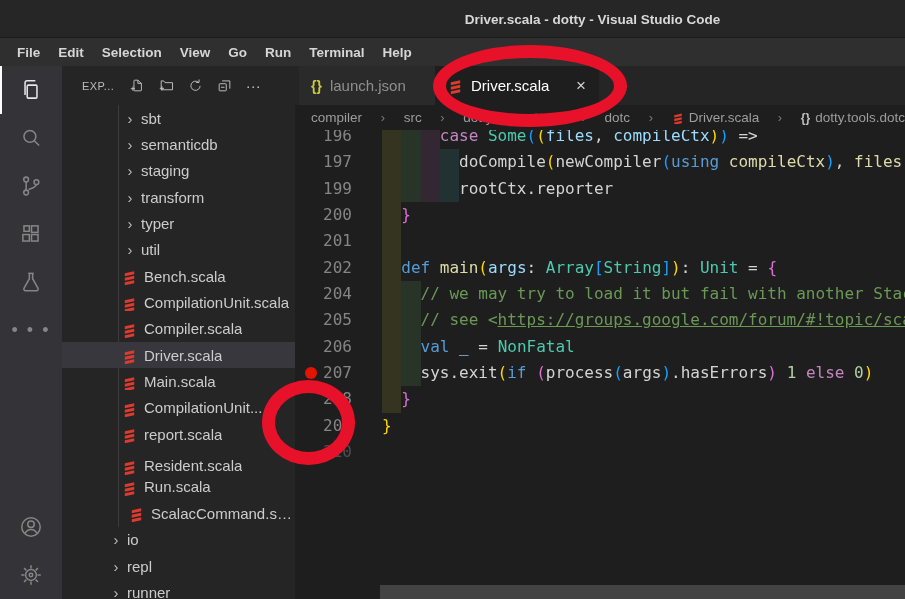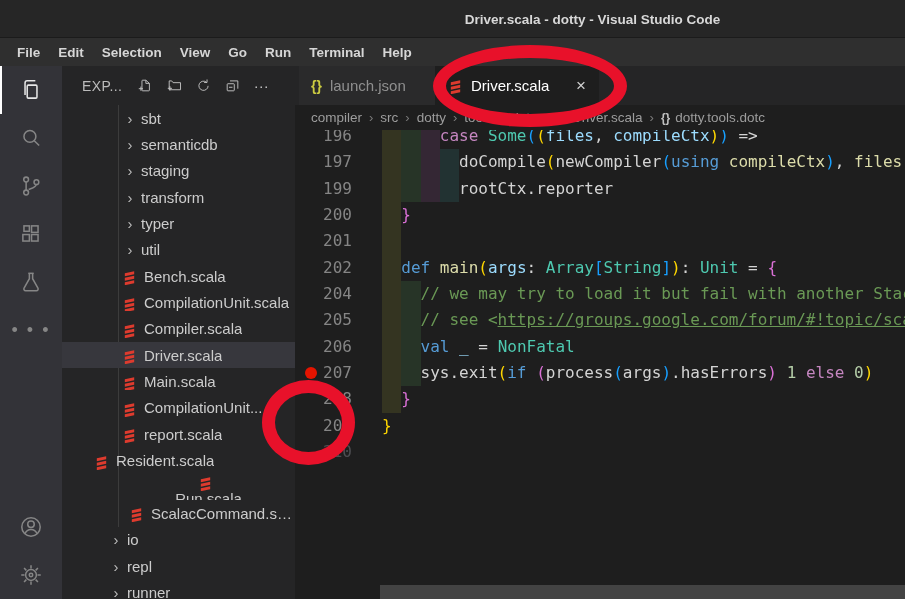--- a/index.html
+++ b/index.html
@@ -25,42 +25,42 @@
   .activitybar { width:62px; background:#333338; display:flex; flex-direction:column; justify-content:space-between; }
   .ab-group { display:flex; flex-direction:column; }
   .ab-item { position:relative; height:48px; display:flex; align-items:center; justify-content:center; color:#868686; }
   .ab-item.active { color:#e7e7e7; }
   .ab-item.active::before { content:""; position:absolute; left:0; top:0; bottom:0; width:2px; background:#ffffff; }
   .ab-item svg { width:26px; height:26px; stroke:currentColor; fill:none; stroke-width:1.4; }
   .ab-item .dots { font-size:18px; letter-spacing:2px; color:#868686; }
   
   .sidebar { position:relative; width:233px; background:#252526; overflow:hidden; }
   .sb-header { height:39px; display:flex; align-items:center; padding:0 10px 0 20px; }
-  .sb-title { font-size:14px; color:#bbbbbb; letter-spacing:.4px; margin-right:10px; }
+  .sb-title { font-size:11px; color:#bbbbbb; letter-spacing:.4px; margin-right:10px; }
   .sb-actions { display:flex; align-items:center; gap:7px; margin-left:2px; }
   .sb-action { width:22px; height:22px; display:flex; align-items:center; justify-content:center; color:#c5c5c5; border-radius:4px; }
   .sb-action svg { width:17px; height:17px; stroke:currentColor; fill:none; stroke-width:1.3; }
   .sb-action .txt { font-size:15px; color:#c5c5c5; }
   .tree { position:relative; }
   .tree-guide { position:absolute; left:56px; top:0; width:1px; background:#3c3c3c; }
   .tree-row { position:relative; height:26.35px; display:flex; align-items:center; font-size:15px; color:#cccccc; white-space:nowrap; }
   .tree-row.selected { background:#37373d; }
   .tree-chevron { width:16px; text-align:center; color:#bdbdbd; font-size:15px; margin-right:3px; flex:0 0 auto; }
   .tree-ficon { width:15px; height:16px; margin-right:7px; flex:0 0 auto; }
   .tree-label { overflow:hidden; text-overflow:ellipsis; }
   
   .editor { position:relative; flex:1; background:#1e1e1e; overflow:hidden; }
   .tabbar { height:39px; background:#252526; display:flex; align-items:stretch; }
   .tab { display:flex; align-items:center; padding:0 12px; gap:8px; font-size:15px; border-right:1px solid #1e1e1e; }
   .tab.inactive { background:#2a2a2b; color:#8f8f8f; width:137px; }
   .tab.active { background:#1e1e1e; color:#ffffff; width:163px; }
   .tab .json-ic { color:#cbcb41; font-weight:bold; font-size:14px; }
   .tab .close { margin-left:auto; color:#d0d0d0; font-size:17px; }
   .scala-ic { width:15px; height:17px; flex:0 0 auto; }
-  .breadcrumb { position:relative; z-index:2; height:25px; background:#1e1e1e; display:flex; align-items:center; padding-left:16px; font-size:13.5px; color:#9d9d9d; white-space:nowrap; }
+  .breadcrumb { position:relative; z-index:2; height:25px; background:#1e1e1e; display:flex; align-items:center; padding-left:16px; font-size:13.5px; color:#9d9d9d; white-space:nowrap;justify-content:space-between; }
   .bc-sep { margin:0 7px; color:#7a7a7a; font-size:13px; }
   .bc-item { display:flex; align-items:center; gap:5px; }
   .bc-item .scala-ic { width:12px; height:14px; }
   .bc-sym { color:#c0c0c0; font-weight:bold; font-size:12px; }
   
   .code { position:relative; z-index:1; margin-top:-7px; font-family:"DejaVu Sans Mono","Liberation Mono",monospace; font-size:16px; }
   .code-line { position:relative; height:26.35px; line-height:26.35px; white-space:pre; }
   .ln { display:inline-block; width:57px; text-align:right; color:#858585; margin-right:30px; }
   .ln.dim { color:#4e4e52; }
   .bp { position:absolute; left:10px; top:50%; margin-top:-6px; width:12px; height:12px; border-radius:50%; background:#e51400; }
@@ -285,29 +285,29 @@
             <span class="tree-label">CompilationUnit...</span>
           </div>
           <div class="tree-row" style="padding-left: 60px;">
             <span class="tree-ficon"><svg viewBox="0 0 16 18" fill="#de3b2e">
                 <path d="M3 5.6L13 3.4v3.2L3 8.8z"></path>
                 <path d="M3 10.4L13 8.2v3.2L3 13.6z"></path>
                 <path d="M3 15.2L13 13v3.2L3 18.4z"></path>
               </svg></span>
             <span class="tree-label">report.scala</span>
           </div>
-          <div class="tree-row" style="padding-left: 32px;">
+          <div class="tree-row" style="padding-left: 60px; align-items: flex-end;">
             <span class="tree-ficon"><svg viewBox="0 0 16 18" fill="#de3b2e">
                 <path d="M3 5.6L13 3.4v3.2L3 8.8z"></path>
                 <path d="M3 10.4L13 8.2v3.2L3 13.6z"></path>
                 <path d="M3 15.2L13 13v3.2L3 18.4z"></path>
               </svg></span>
             <span class="tree-label">Resident.scala</span>
           </div>
-          <div class="tree-row" style="padding-left: 60px; flex-direction: column;">
+          <div class="tree-row" style="padding-left: 60px;">
             <span class="tree-ficon"><svg viewBox="0 0 16 18" fill="#de3b2e">
                 <path d="M3 5.6L13 3.4v3.2L3 8.8z"></path>
                 <path d="M3 10.4L13 8.2v3.2L3 13.6z"></path>
                 <path d="M3 15.2L13 13v3.2L3 18.4z"></path>
               </svg></span>
             <span class="tree-label">Run.scala</span>
           </div>
           <div class="tree-row" style="padding-left: 39px; margin-left: 28px;">
             <span class="tree-ficon"><svg viewBox="0 0 16 18" fill="#de3b2e">
                 <path d="M3 5.6L13 3.4v3.2L3 8.8z"></path>

